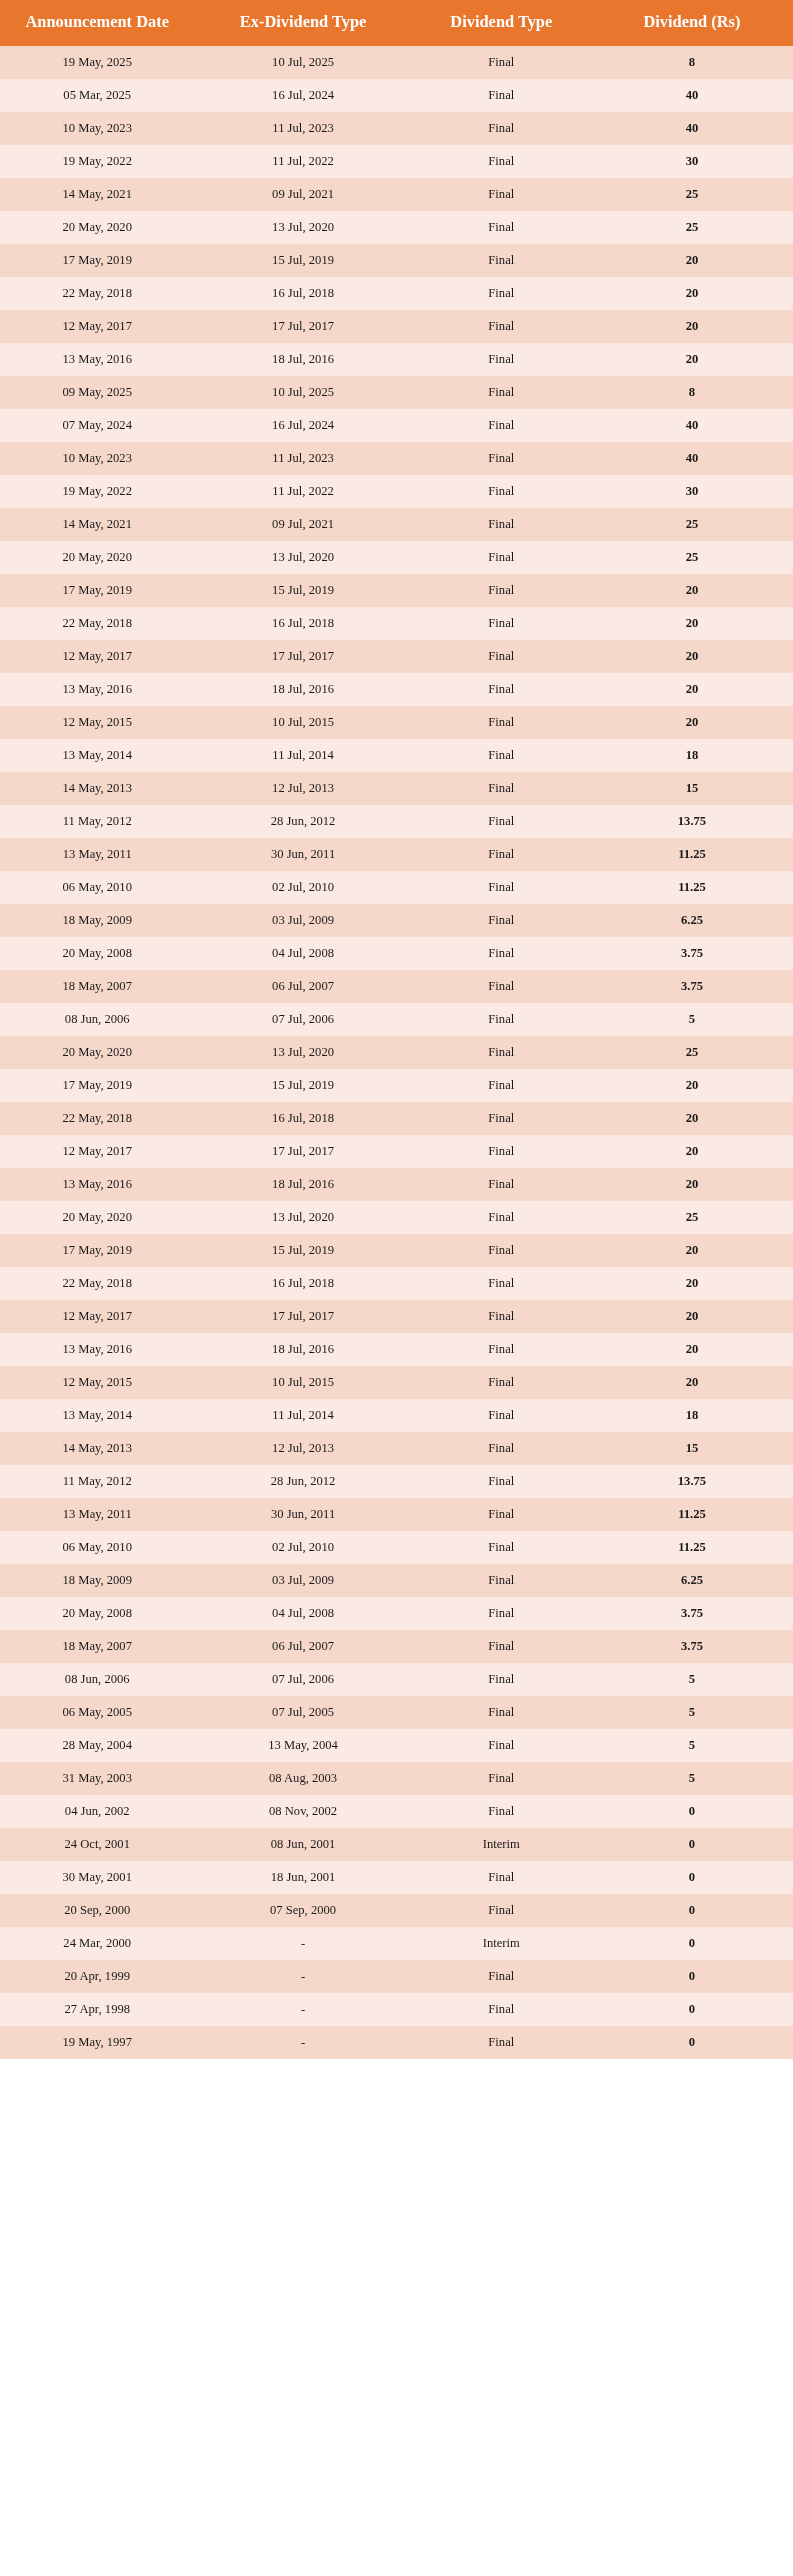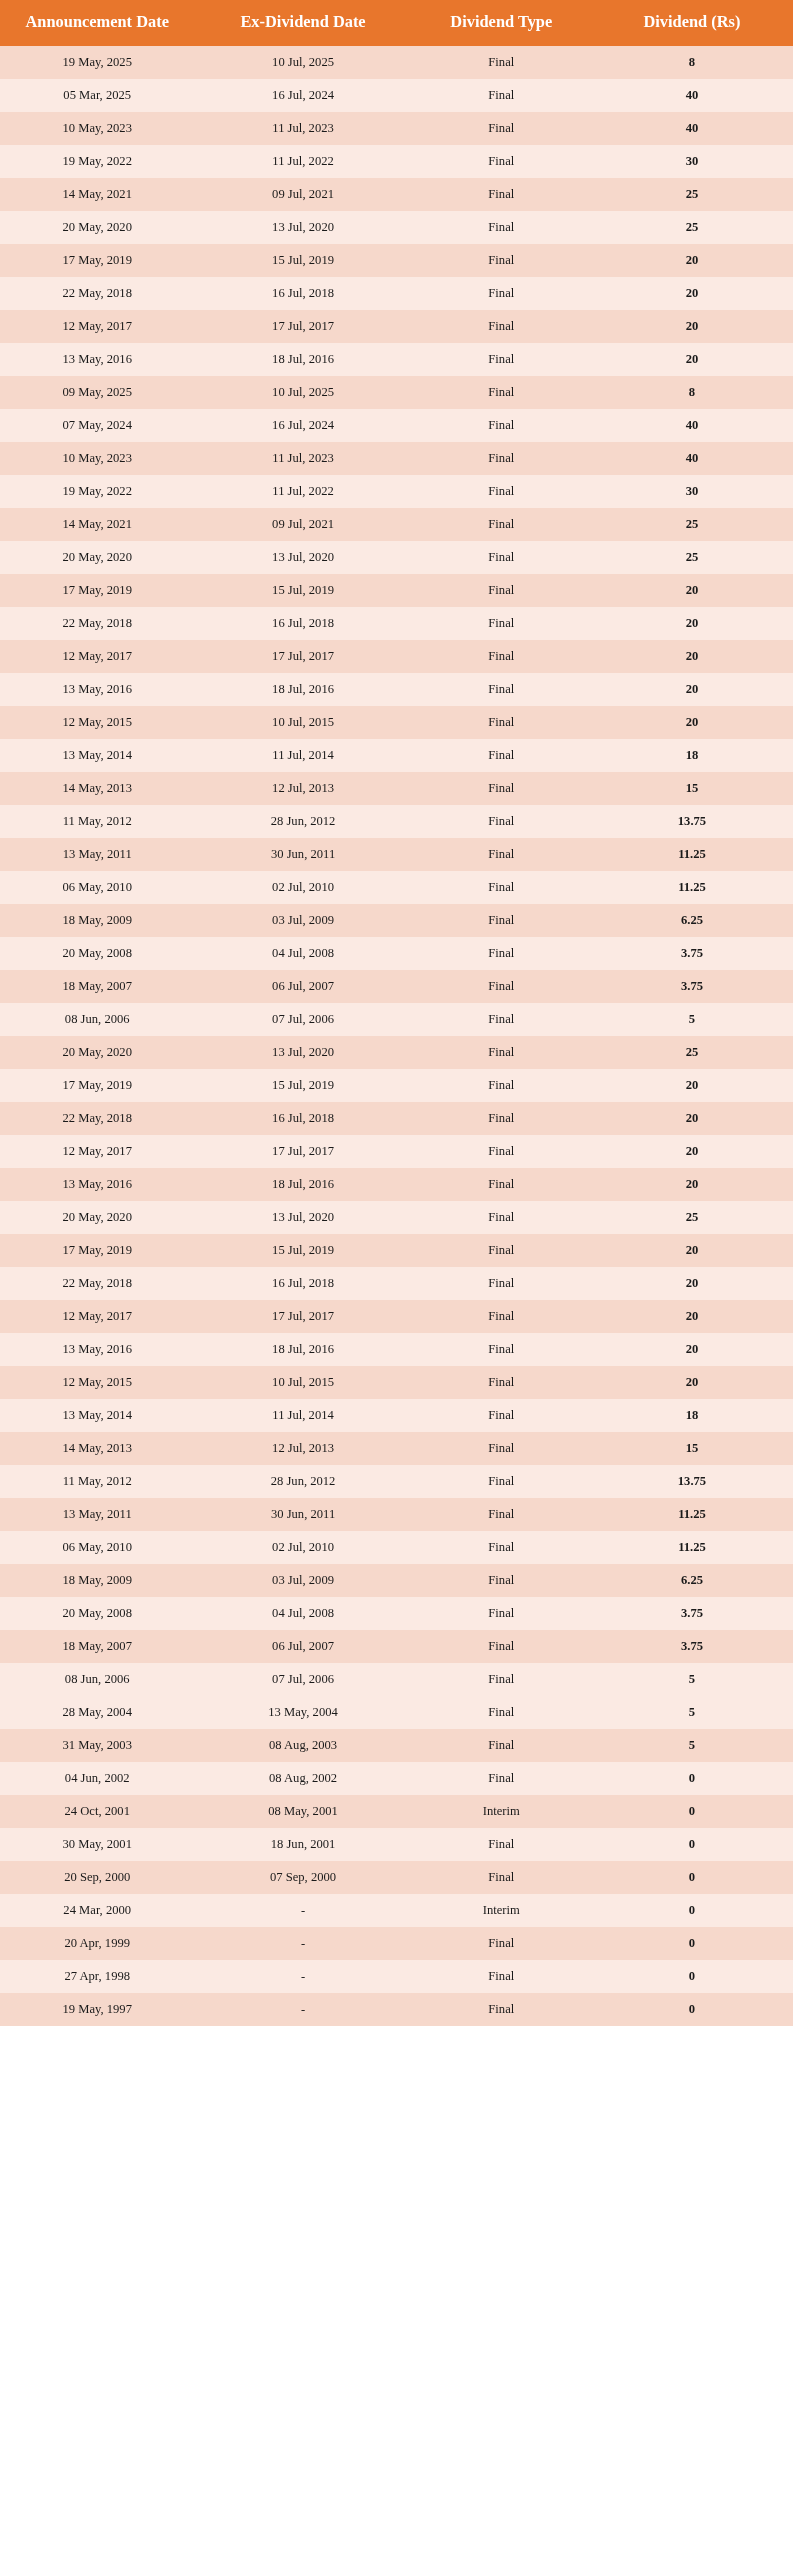--- a/index.html
+++ b/index.html
@@ -58,21 +58,21 @@
   }
 </style>
 </head>
 <body>
 
 <div class="table-wrap">
   <table class="dividend-table">
     <thead>
       <tr>
         <th class="col-announcement">Announcement Date</th>
-        <th class="col-exdate">Ex-Dividend Date</th>
+        <th class="col-exdate">Ex-Dividend Type</th>
         <th class="col-type">Dividend Type</th>
         <th class="col-amount">Dividend (Rs)</th>
       </tr>
     </thead>
     <tbody id="table-body">
         <tr class="odd">
           <td class="announcement">19 May, 2025</td>
           <td class="exdate">10 Jul, 2025</td>
           <td class="type">Final</td>
           <td class="amount">8</td>
@@ -364,41 +364,47 @@
           <td class="exdate">06 Jul, 2007</td>
           <td class="type">Final</td>
           <td class="amount">3.75</td>
         </tr>
         <tr class="even">
           <td class="announcement">08 Jun, 2006</td>
           <td class="exdate">07 Jul, 2006</td>
           <td class="type">Final</td>
           <td class="amount">5</td>
         </tr>
+        <tr class="odd">
+          <td class="announcement">06 May, 2005</td>
+          <td class="exdate">07 Jul, 2005</td>
+          <td class="type">Final</td>
+          <td class="amount">5</td>
+        </tr>
         <tr class="even">
           <td class="announcement">28 May, 2004</td>
           <td class="exdate">13 May, 2004</td>
           <td class="type">Final</td>
           <td class="amount">5</td>
         </tr>
         <tr class="odd">
           <td class="announcement">31 May, 2003</td>
           <td class="exdate">08 Aug, 2003</td>
           <td class="type">Final</td>
           <td class="amount">5</td>
         </tr>
         <tr class="even">
           <td class="announcement">04 Jun, 2002</td>
-          <td class="exdate">08 Aug, 2002</td>
+          <td class="exdate">08 Nov, 2002</td>
           <td class="type">Final</td>
           <td class="amount">0</td>
         </tr>
         <tr class="odd">
           <td class="announcement">24 Oct, 2001</td>
-          <td class="exdate">08 May, 2001</td>
+          <td class="exdate">08 Jun, 2001</td>
           <td class="type">Interim</td>
           <td class="amount">0</td>
         </tr>
         <tr class="even">
           <td class="announcement">30 May, 2001</td>
           <td class="exdate">18 Jun, 2001</td>
           <td class="type">Final</td>
           <td class="amount">0</td>
         </tr>
         <tr class="odd">

